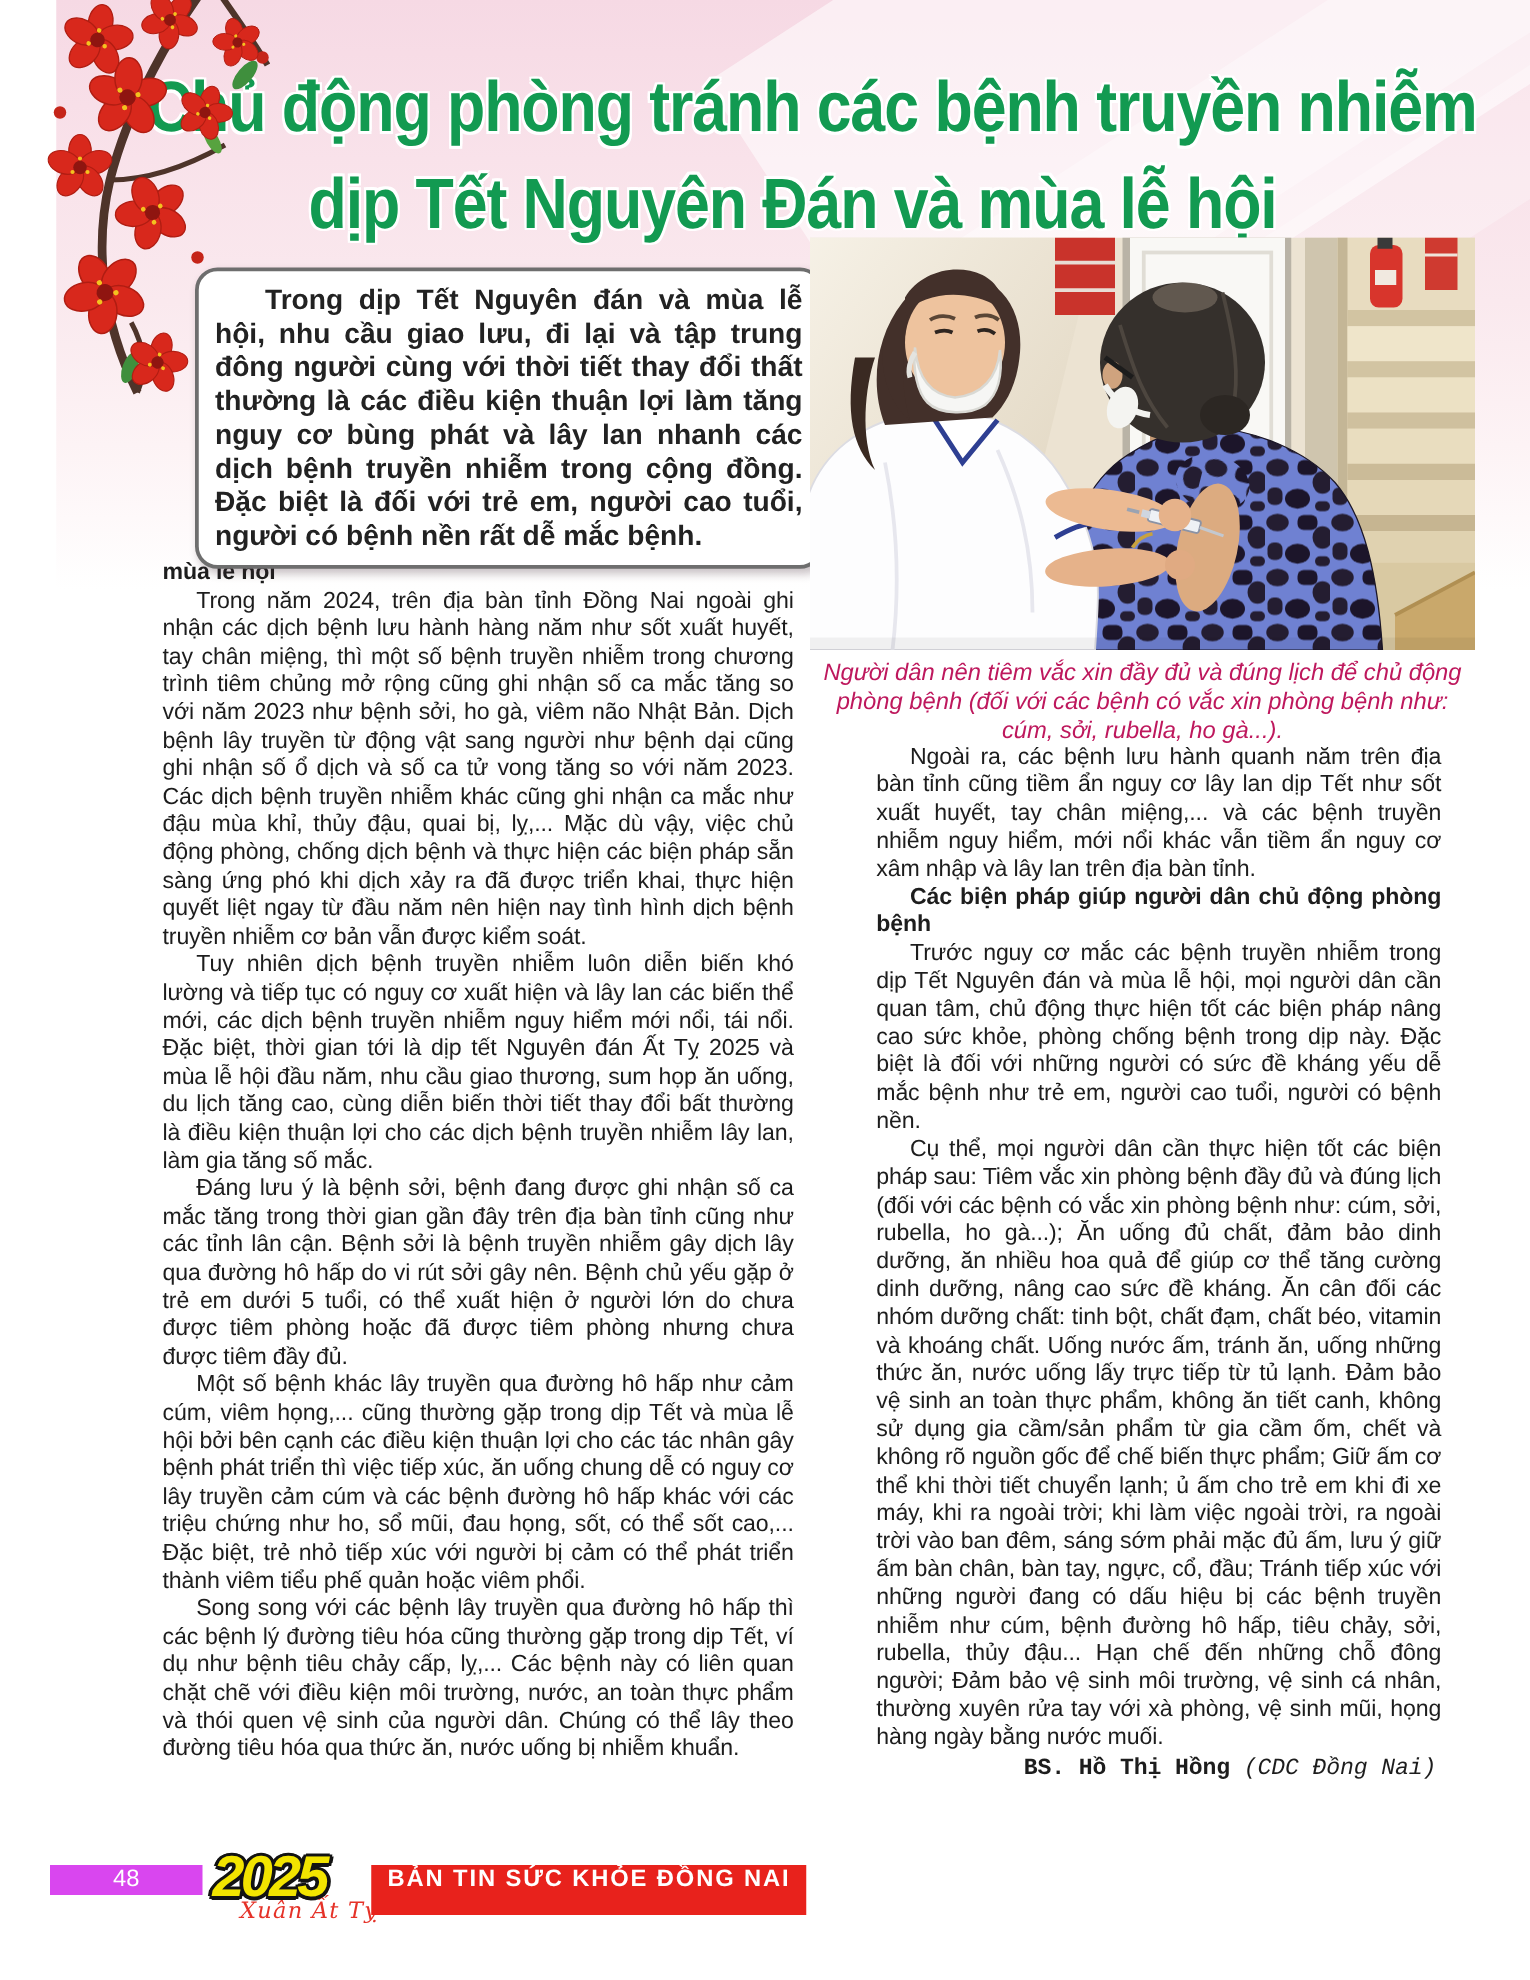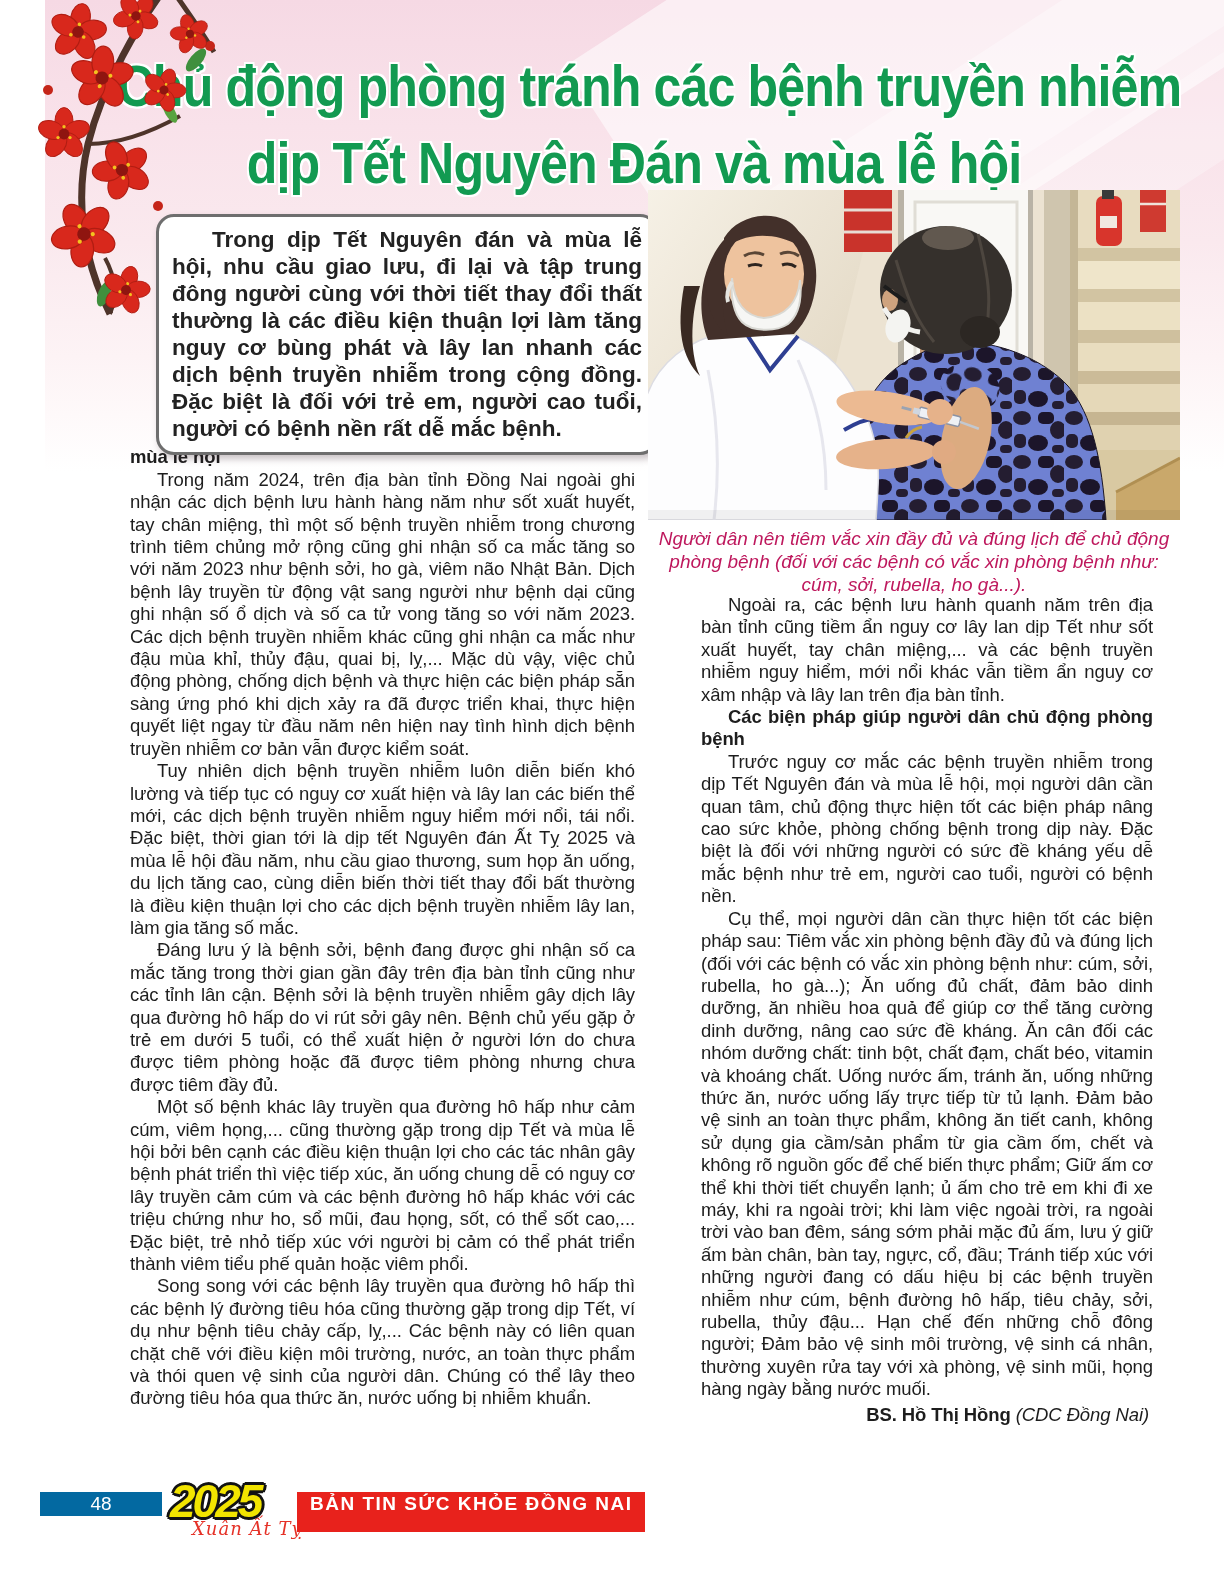--- a/index.html
+++ b/index.html
@@ -36,26 +36,26 @@
   .caption{position:absolute;left:650px;top:527px;width:528px;z-index:6;
        font-style:italic;font-size:19px;line-height:23px;text-align:center;color:#be185d;}
 
   
   .col{position:absolute;font-size:18.5px;line-height:22.4px;text-align:justify;
        letter-spacing:-0.1px;color:#1d1d1d;}
   .col p{margin:0;text-indent:27px;}
   .col h3{margin:0;font-size:18.5px;font-weight:bold;text-indent:27px;text-align:justify;}
   .col-left{left:130px;top:424px;width:505px;}
   .col-right{left:657px;top:594px;width:452px;margin-left:44px;}
-  .byline{text-align:right !important;text-indent:0 !important;padding-right:4px;margin-top:3px !important;}
+  .byline{text-align:right !important;text-indent:0 !important;padding-right:4px;margin-top:3px !important;font-family:Liberation Mono, monospace;}
   .byline .bname{font-weight:bold;}
   .byline .borg{font-style:italic;}
 
   
-  .f-bar1{position:absolute;left:40px;top:1492px;width:122px;height:24px;background:#0369a1;
+  .f-bar1{position:absolute;left:40px;top:1492px;width:122px;height:24px;background:#d946ef;
           color:#fff;font-size:19px;line-height:24px;text-align:center;}
   .f-year{position:absolute;left:170px;top:1474px;font-size:46px;font-weight:800;font-style:italic;
           letter-spacing:-3px;color:#f2e400;z-index:2;
           text-shadow:-2px -2px 0 #131313,2px -2px 0 #131313,-2px 2px 0 #131313,2px 2px 0 #131313,
                       0 -3px 0 #131313,0 3px 0 #131313,-3px 0 0 #131313,3px 0 0 #131313;}
   .f-spring{position:absolute;left:192px;top:1518px;font-family:"DejaVu Serif",serif;font-style:italic;
           font-size:18px;color:#e53228;letter-spacing:1px;}
   .f-bar2{position:absolute;left:297px;top:1492px;height:40px;background:#e8221c;color:#ffffff;
           font-size:19px;font-weight:bold;letter-spacing:1.5px;line-height:24px;padding:0 13px;}
 </style>

